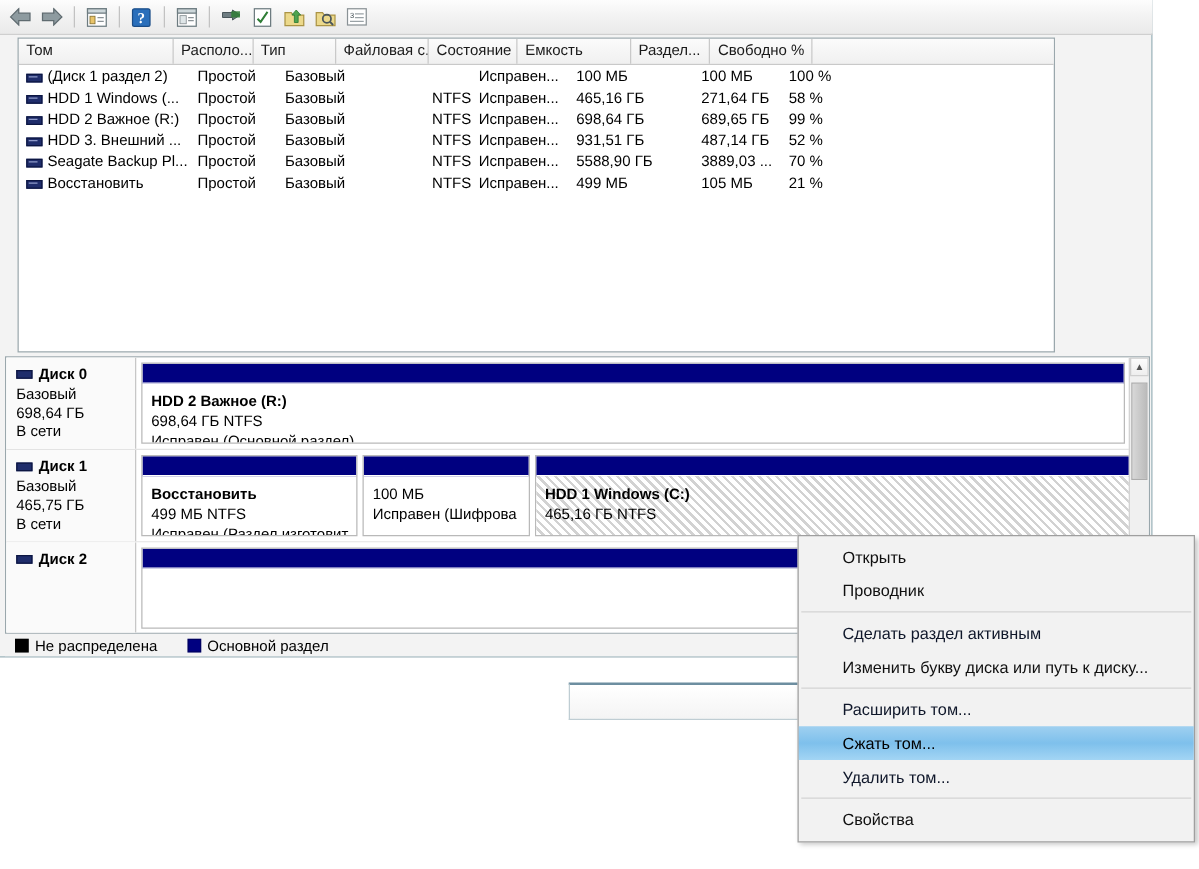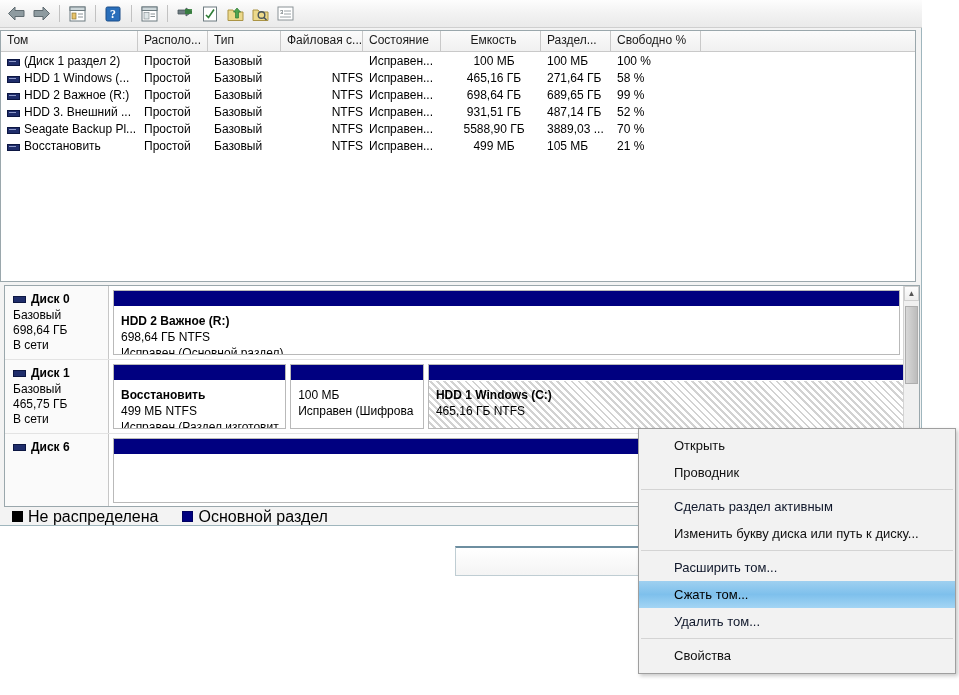--- a/index.html
+++ b/index.html
@@ -49,22 +49,22 @@
   }
   .tb-sep {
     width: 1px; height: 17px;
     background: #c2c2c2;
     margin: 0 5px;
   }
 
   
   #list-pane {
     position: absolute;
-    left: 0; top: 30px;
-    width: 916px;
+    left: 14px; top: 30px;
+    width: 830px;
     height: 252px;
     background: #ffffff;
     border: 1px solid #9aa7ac;
     box-sizing: border-box;
     overflow: hidden;
   }
   #list-header {
     display: flex;
     height: 20px;
     background: linear-gradient(to bottom,#fbfbfb 0%,#f0f0f0 100%);
@@ -110,21 +110,21 @@
     width: 7px; height: 1px;
     background: #8f9ac9;
   }
 
   
   .w-vol   { width: 137px; }
   .w-loc   { width: 70px; }
   .w-type  { width: 73px; }
   .w-fs    { width: 82px; text-align: right; }
   .w-state { width: 78px; }
-  .w-cap   { width: 100px; text-align: center; }
+  .w-cap   { width: 100px; }
   .w-free  { width: 70px; }
   .w-pct   { width: 90px; }
   .w-rest  { width: 214px; }
 
   
   #graph-pane {
     position: absolute;
     left: 4px; top: 285px;
     width: 916px;
     height: 222px;
@@ -243,21 +243,21 @@
 
   
   #legend {
     position: absolute;
     left: 4px; top: 508px;
     width: 916px;
     height: 17px;
     display: flex;
     align-items: center;
     background: #f3f3f3;
-    font-size: 16px;
+    font-size: 12px;
   }
   .legend-entry { display: flex; align-items: center; margin-right: 16px; }
   .legend-swatch {
     width: 11px; height: 11px;
     margin: 0 5px 0 8px;
     border: 1px solid rgba(0,0,0,0.25);
     box-sizing: border-box;
   }
 
   
@@ -514,21 +514,21 @@
                 <div class="part-name">HDD 1 Windows  (C:)</div>
                 <div>465,16 ГБ NTFS</div>
               </div>
             </div>
           </div>
         </div>
         <div class="disk-row">
           <div class="disk-info">
             <div class="disk-title">
               <span class="disk-icon"></span>
-              <span>Диск 6</span>
+              <span>Диск 2</span>
             </div>
             <div></div>
             <div></div>
             <div></div>
           </div>
           <div class="parts">
             <div class="part" style="flex: 0 0 100%;">
               <div class="part-bar" style="background: rgb(0, 0, 128);"></div>
               <div class="part-body">
                 <div class="part-name"></div>

